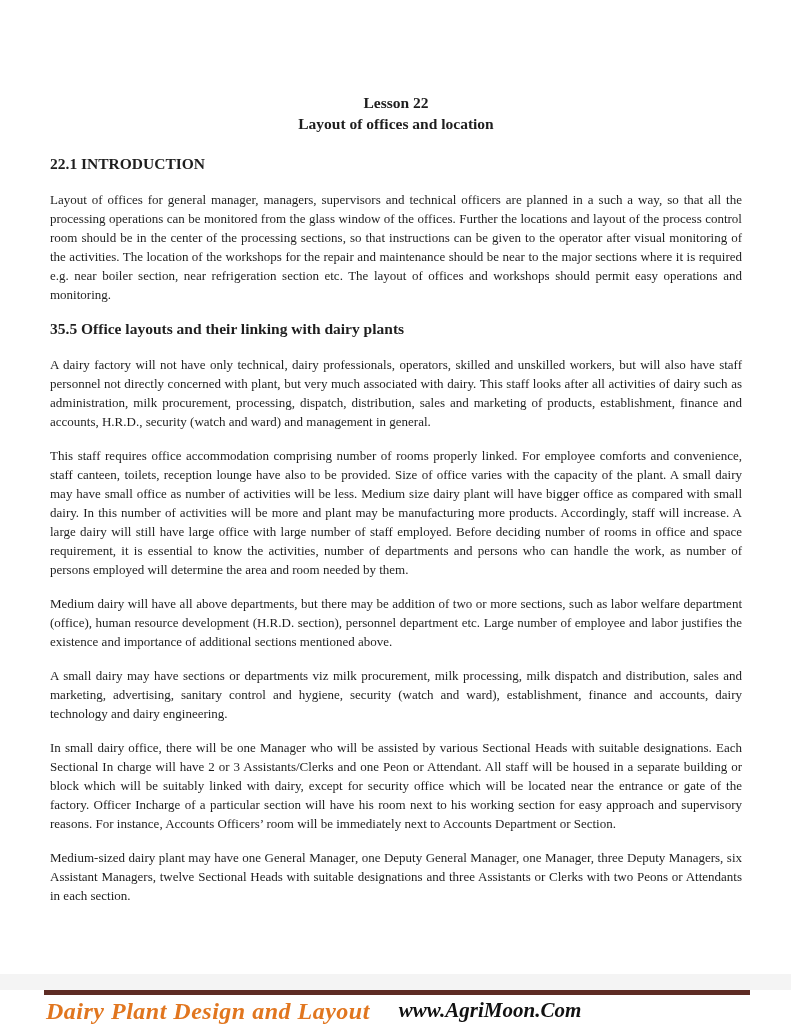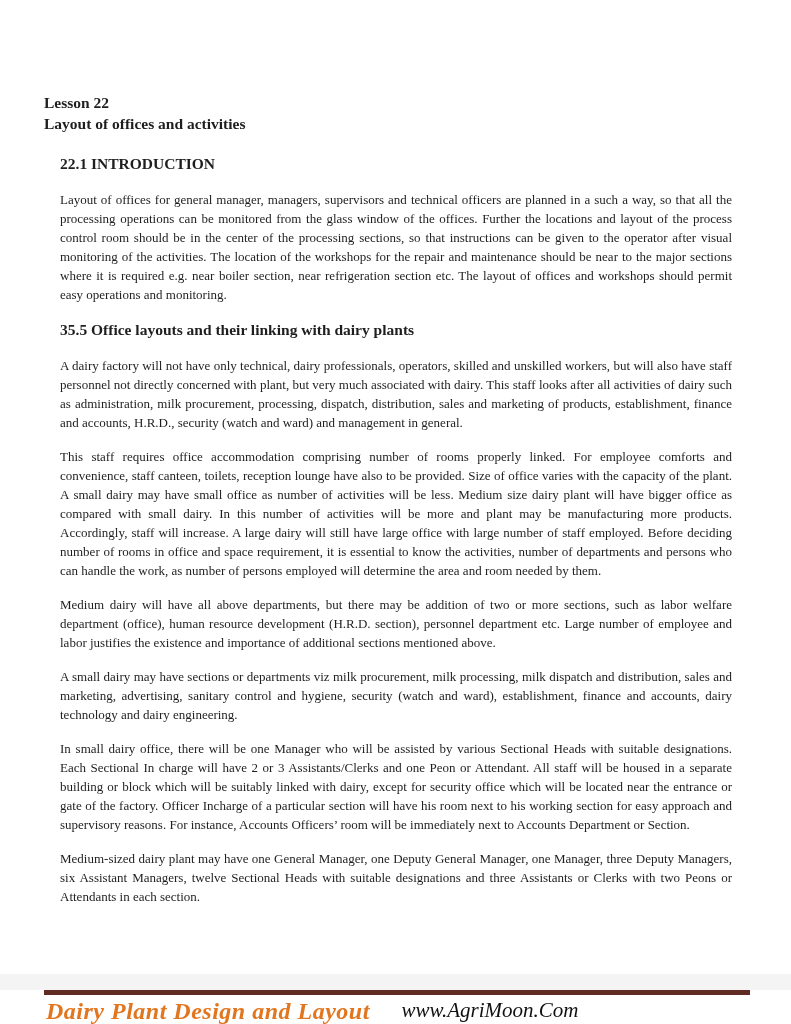--- a/index.html
+++ b/index.html
@@ -14,38 +14,39 @@
     position:relative;
     overflow:hidden;
   }
   .page{
     position:relative;
     width:791px;height:1024px;
     box-sizing:border-box;
     padding:92px 43px 0 44px;
   }
   .title-block{
+    text-align:center;
     font-weight:bold;
     font-size:15.5px;
     line-height:21px;
     margin-bottom:20px;
   }
   .sec-heading{
     font-size:15.5px;
     font-weight:bold;
     line-height:19px;
     margin:0 0 17px 0;
   }
   .para{
     font-size:13px;
     line-height:19px;
     text-align:justify;
     margin:0 0 15px 0;
   }
-  .section{margin:16px;}
+  .section{margin:6px;}
   .footer-shade{
     position:absolute;
     left:0;right:0;
     top:974px;height:16px;
     background:#f4f4f4;
   }
   .footer{
     position:absolute;
     left:44px;
     top:990px;
@@ -69,41 +70,41 @@
     color:var(--accent);
     letter-spacing:0.5px;
     white-space:nowrap;
   }
   .footer-site{
     position:absolute;
     left:446px;top:1px;
     transform:translateX(-50%);
     font-size:21px;
     font-style:italic;
-    font-weight:normal;
+    font-weight:bold;
     color:#111;
     white-space:nowrap;
   }
   .footer-page{
     position:absolute;
     right:12px;top:4px;
     font-size:15px;
     font-weight:bold;
     color:#0f172a;
     margin-top:48px;
   }
 </style>
 </head>
 <body>
 
 <div class="page">
 
   <div class="title-block">
     <div>Lesson 22</div>
-    <div>Layout of offices and activities</div>
+    <div>Layout of offices and location</div>
   </div>
 
   <div class="section">
     <div class="sec-heading">22.1 INTRODUCTION</div>
     <p class="para">Layout of offices for general manager, managers, supervisors and technical officers are planned in a such a way, so that all the processing operations can be monitored from the glass window of the offices. Further the locations and layout of the process control room should be in the center of the processing sections, so that instructions can be given to the operator after visual monitoring of the activities. The location of the workshops for the repair and maintenance should be near to the major sections where it is required e.g. near boiler section, near refrigeration section etc. The layout of offices and workshops should permit easy operations and monitoring.</p>
   </div>
 
   <div class="section">
     <div class="sec-heading">35.5 Office layouts and their linking with dairy plants</div>
     <p class="para">A dairy factory will not have only technical, dairy professionals, operators, skilled and unskilled workers, but will also have staff personnel not directly concerned with plant, but very much associated with dairy. This staff looks after all activities of dairy such as administration, milk procurement, processing, dispatch, distribution, sales and marketing of products, establishment, finance and accounts, H.R.D., security (watch and ward) and management in general.</p>

